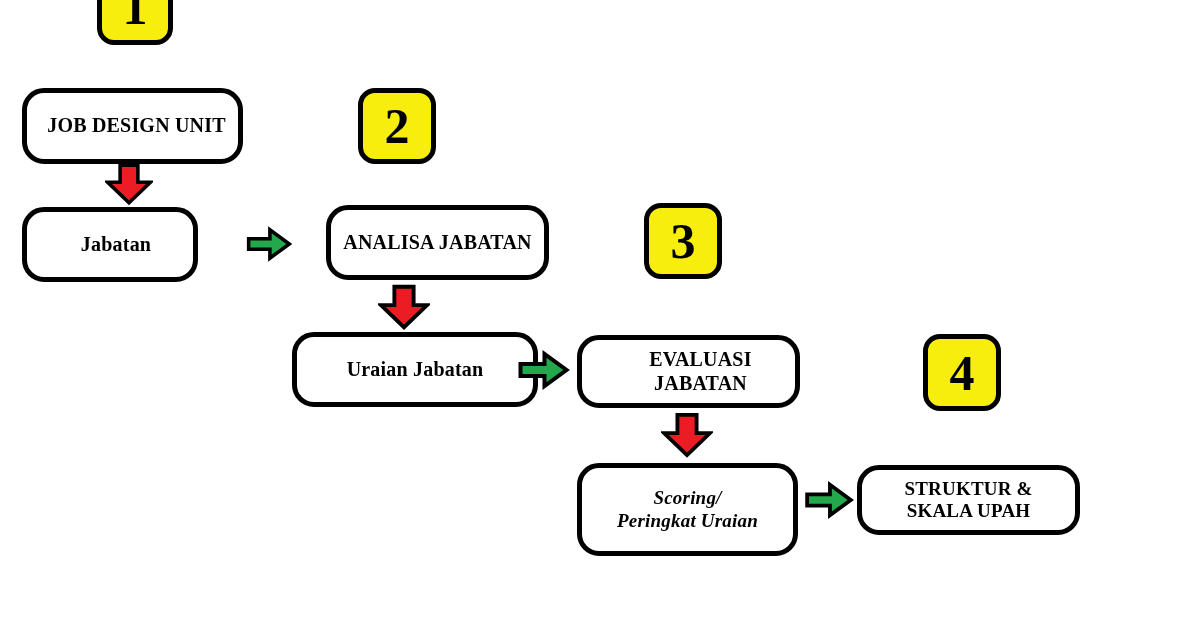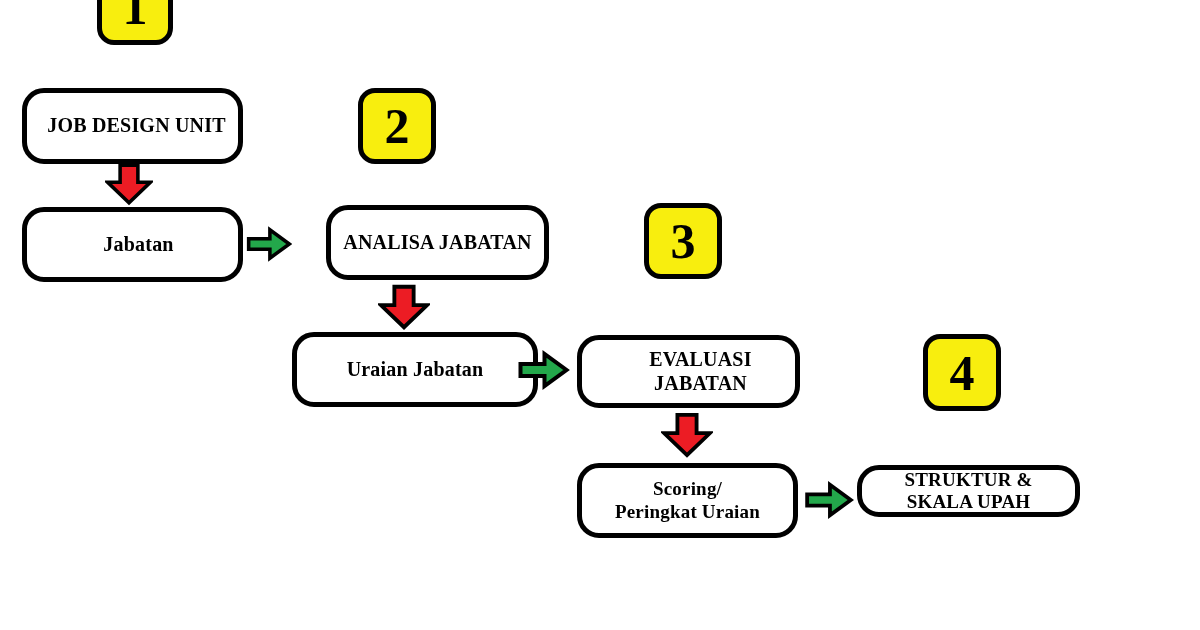--- a/index.html
+++ b/index.html
@@ -70,21 +70,21 @@
   </div>
 
   <div class="node" style="left:22px; top:88px; width:221px; height:76px;padding-left:8px;">
     <span class="line">JOB DESIGN UNIT</span>
   </div>
 
   <svg class="arrow" style="left:105px; top:162px;" width="48" height="44" viewBox="0 0 54 48">
     <polygon points="17,3 37,3 37,22 51,22 27,45 3,22 17,22" fill="#ec1c24" stroke="#000000" stroke-width="4" stroke-linejoin="miter"></polygon>
   </svg>
 
-  <div class="node" style="left:22px; top:207px; width:221px; height:75px;padding-left:12px;">
+  <div class="node" style="left:22px; top:207px; width:176px; height:75px;padding-left:12px;">
     <span class="line">Jabatan</span>
   </div>
 
   <svg class="arrow" style="left:246px; top:226px;" width="46" height="36" viewBox="0 0 52 40">
     <polygon points="3,14 27,14 27,4 49,20 27,36 27,26 3,26" fill="#23a84b" stroke="#000000" stroke-width="4" stroke-linejoin="miter"></polygon>
   </svg>
 
   <div class="node" style="left:292px; top:205px; width:223px; height:75px;margin-left:34px;">
     <span class="line">ANALISA JABATAN</span>
   </div>
@@ -102,27 +102,27 @@
   </svg>
 
   <div class="node" style="left:577px; top:335px; width:223px; height:73px;padding-left:24px;">
     <span class="line">EVALUASI JABATAN</span>
   </div>
 
   <svg class="arrow" style="left:661px; top:412px;" width="52" height="46" viewBox="0 0 54 48">
     <polygon points="17,3 37,3 37,22 51,22 27,45 3,22 17,22" fill="#ec1c24" stroke="#000000" stroke-width="4" stroke-linejoin="miter"></polygon>
   </svg>
 
-  <div class="node" style="left:577px; top:463px; width:221px; height:75px; font-size:19px;">
+  <div class="node" style="left:577px; top:463px; width:221px; height:93px; font-size:19px;font-style:italic;">
     <span class="line">Scoring/</span>
     <span class="line">Peringkat Uraian</span>
   </div>
 
   <svg class="arrow" style="left:804px; top:481px;" width="50" height="38" viewBox="0 0 52 40">
     <polygon points="3,14 27,14 27,4 49,20 27,36 27,26 3,26" fill="#23a84b" stroke="#000000" stroke-width="4" stroke-linejoin="miter"></polygon>
   </svg>
 
-  <div class="node" style="left:857px; top:465px; width:223px; height:52px; font-size:19px;">
+  <div class="node" style="left:857px; top:465px; width:223px; height:70px; font-size:19px;">
     <span class="line">STRUKTUR &amp;</span>
     <span class="line">SKALA UPAH</span>
   </div>
 
 </div>
 
 </body></html>

